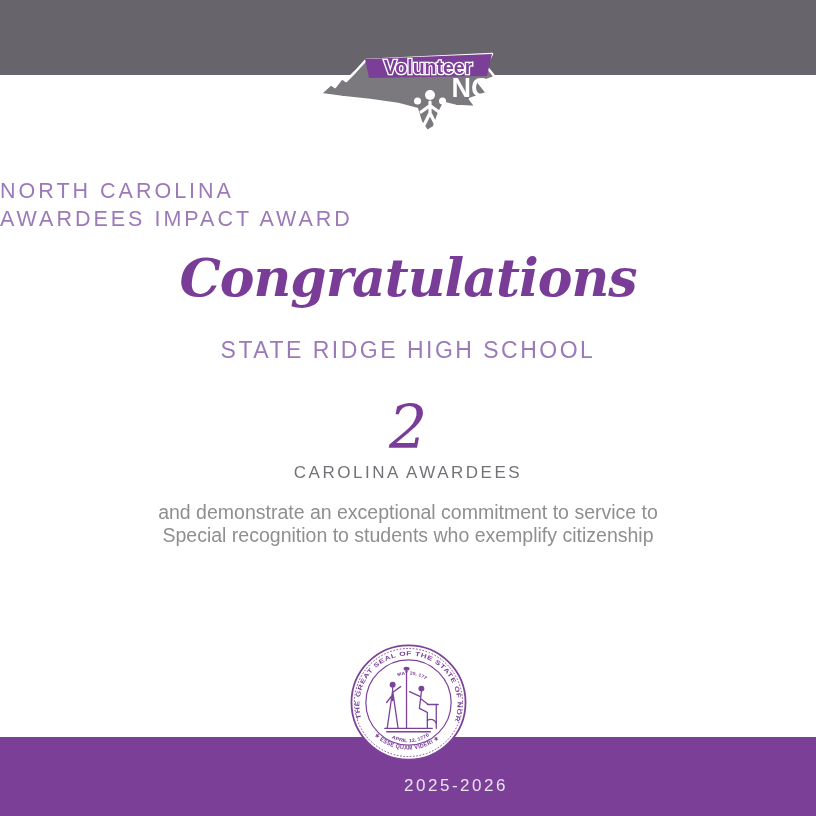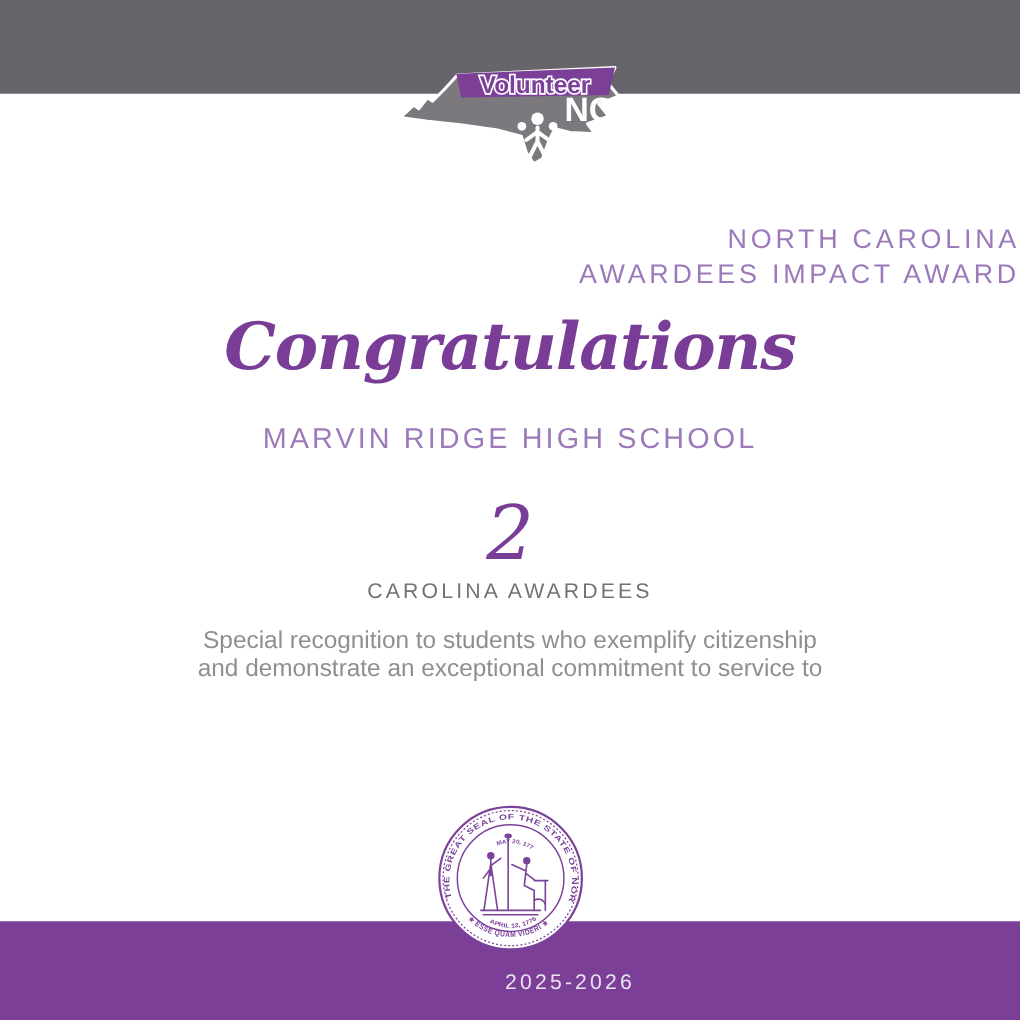--- a/index.html
+++ b/index.html
@@ -8,21 +8,21 @@
     overflow:hidden; font-family:"Liberation Sans", sans-serif;
   }
   .top-bar {
     position:absolute; top:0; left:0; width:816px; height:75px;
     background:#67656b;
   }
   .logo-svg {
     position:absolute; top:50px; left:318px; width:180px; height:84px; z-index:2;
   }
   .award-title {
-    position:absolute; top:178px; left:0; width:816px; text-align:right;
+    position:absolute; top:178px; left:0; width:816px; text-align:left;
     color:#9c7ab9; font-size:21.5px; letter-spacing:3px; line-height:27.5px;
     font-weight:500;
   }
   .congrats {
     position:absolute; top:226px; left:0; width:816px; text-align:center;
     font-family:"DejaVu Serif", serif; font-style:italic; font-weight:700;
     font-size:52px; line-height:104px; color:#7a3d97; letter-spacing:-1px;
   }
   .school {
     position:absolute; top:337px; left:0; width:816px; text-align:center;
@@ -78,29 +78,29 @@
     </g>
   </svg>
 
   <div class="award-title">
     <div>NORTH CAROLINA</div>
     <div>AWARDEES IMPACT AWARD</div>
   </div>
 
   <div class="congrats">Congratulations</div>
 
-  <div class="school">MARVIN RIDGE HIGH SCHOOL</div>
+  <div class="school">STATE RIDGE HIGH SCHOOL</div>
 
   <div class="count">2</div>
 
   <div class="count-label">CAROLINA AWARDEES</div>
 
   <div class="description">
+    <div>and demonstrate an exceptional commitment to service to</div>
     <div>Special recognition to students who exemplify citizenship</div>
-    <div>and demonstrate an exceptional commitment to service to</div>
   </div>
 
   <div class="footer-bar"></div>
 
   <svg class="seal-svg" viewBox="0 0 120 120">
     <defs>
       <path id="sealArcTop" d="M 12.5 76 A 49.5 49.5 0 1 1 107.5 76" fill="none"></path>
       <path id="sealArcBottom" d="M 17 82 A 49 49 0 0 0 103 82" fill="none"></path>
       <path id="sealInnerTop" d="M 43 37 A 30 30 0 0 1 77 37" fill="none"></path>
       <path id="sealInnerBottom" d="M 37 92 A 37 37 0 0 0 83 92" fill="none"></path>

